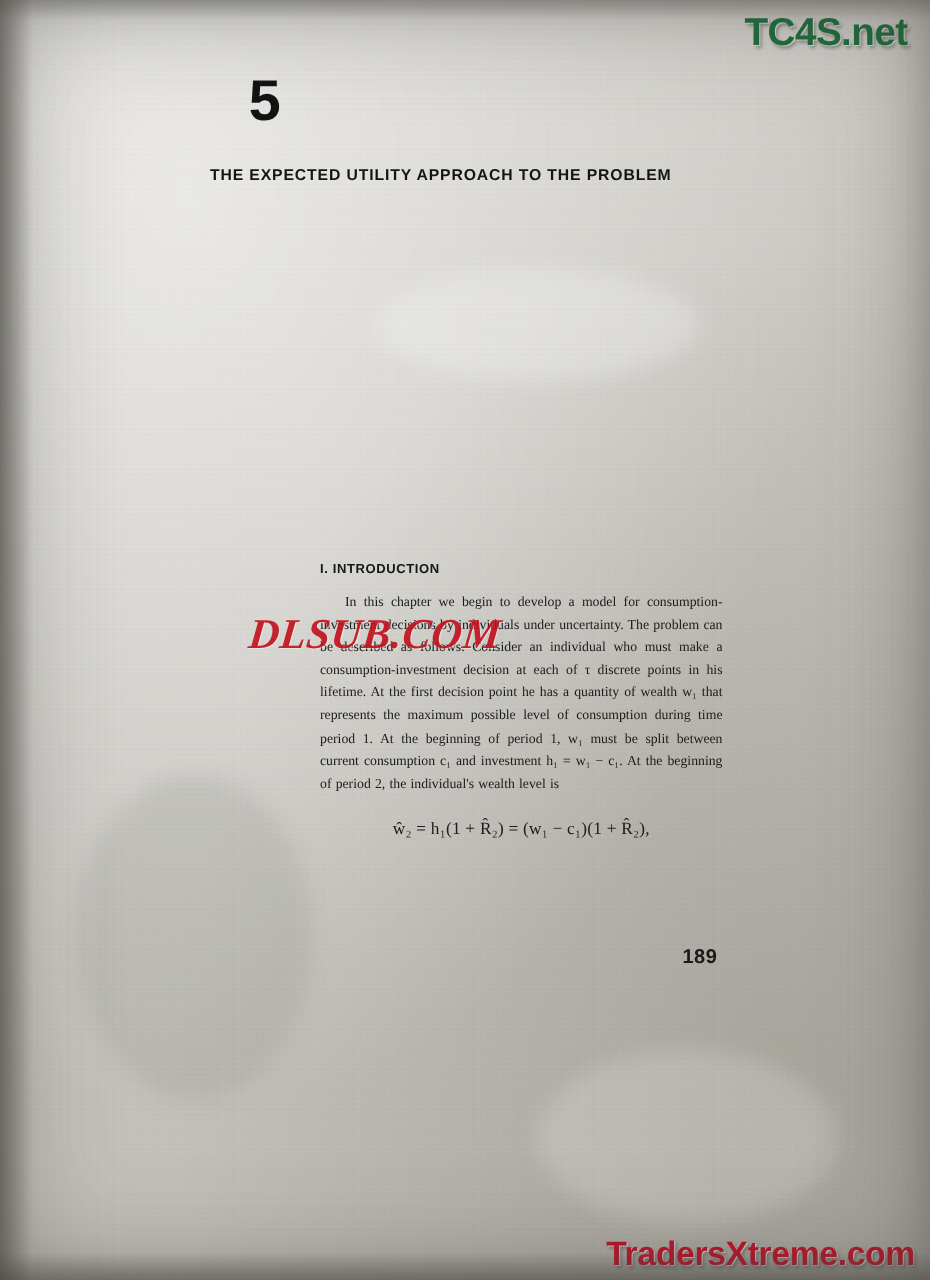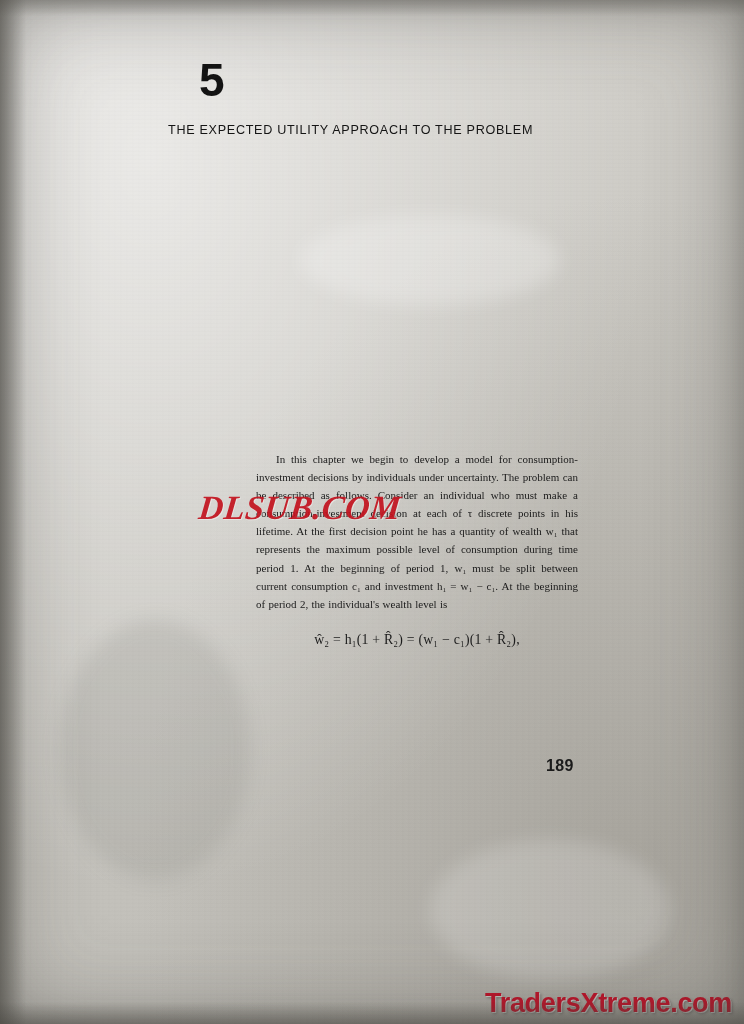--- a/index.html
+++ b/index.html
@@ -110,24 +110,24 @@
     font-size: 46px;
     line-height: 46px;
     color: #131313;
     letter-spacing: -1px;
   }
 
   
   .chapter-title {
     position: absolute;
     left: 168px;
-    top: 121px;
+    top: 131px;
     width: 420px;
     font-family: "Liberation Sans", sans-serif;
-    font-weight: normal;
+    font-weight: bold;
     font-size: 12.6px;
     line-height: 18px;
     letter-spacing: 0.7px;
     color: #141414;
   }
   .chapter-title .line { display: block; white-space: nowrap; }
   .chapter-title sup {
     font-size: 8px;
     vertical-align: super;
     letter-spacing: 0;
@@ -206,28 +206,30 @@
 </style>
 </head>
 <body>
 
 <div id="page">
 
   <div class="smudge a"></div>
   <div class="smudge b"></div>
   <div class="smudge c"></div>
 
+  <div class="wm-top">TC4S.net</div>
 
   <div class="chapter-number">5</div>
 
   <div class="chapter-title">
     <span class="line">THE EXPECTED UTILITY APPROACH TO THE PROBLEM</span>
   </div>
 
   <div class="col">
+    <h2 class="section-head">I. INTRODUCTION</h2>
 
     <p class="body-par">In this chapter we begin to develop a model for consumption-investment decisions by individuals under uncertainty. The problem can be described as follows. Consider an individual who must make a consumption-investment decision at each of τ discrete points in his lifetime. At the first decision point he has a quantity of wealth w₁ that represents the maximum possible level of consumption during time period 1. At the beginning of period 1, w₁ must be split between current consumption c₁ and investment h₁ = w₁ − c₁. At the beginning of period 2, the individual's wealth level is</p>
 
     <p class="equation">ŵ₂ = h₁(1 + R̂₂) = (w₁ − c₁)(1 + R̂₂),</p>
 
   </div>
 
   <div class="folio">189</div>
 
   <div class="wm-center">DLSUB.COM</div>

